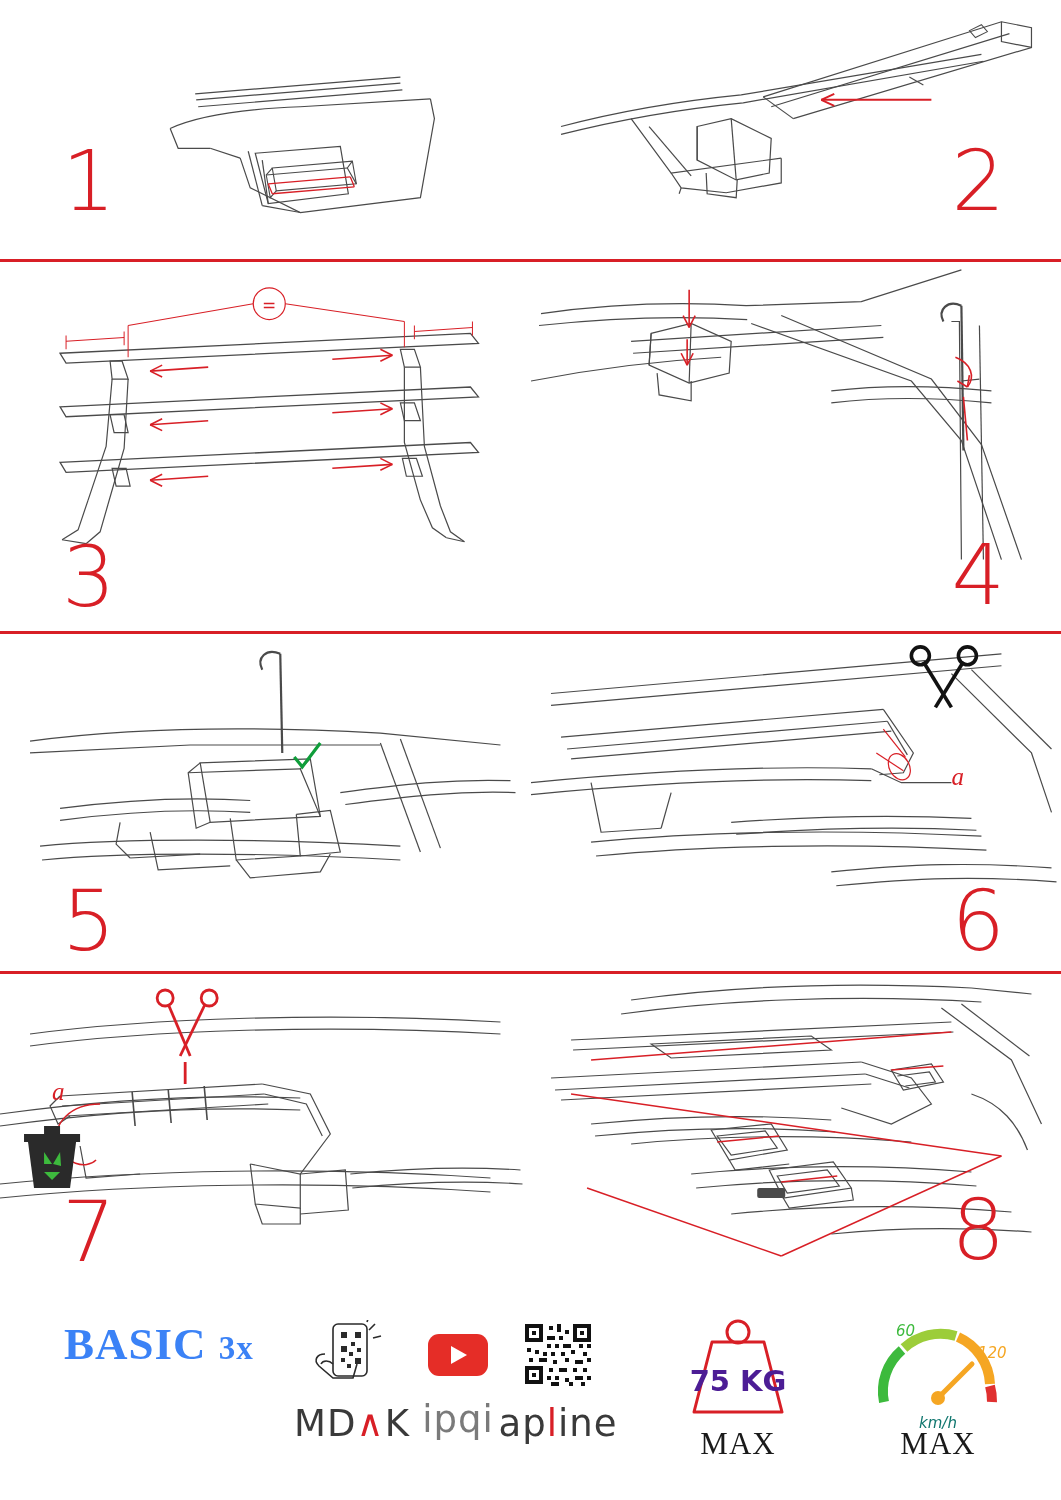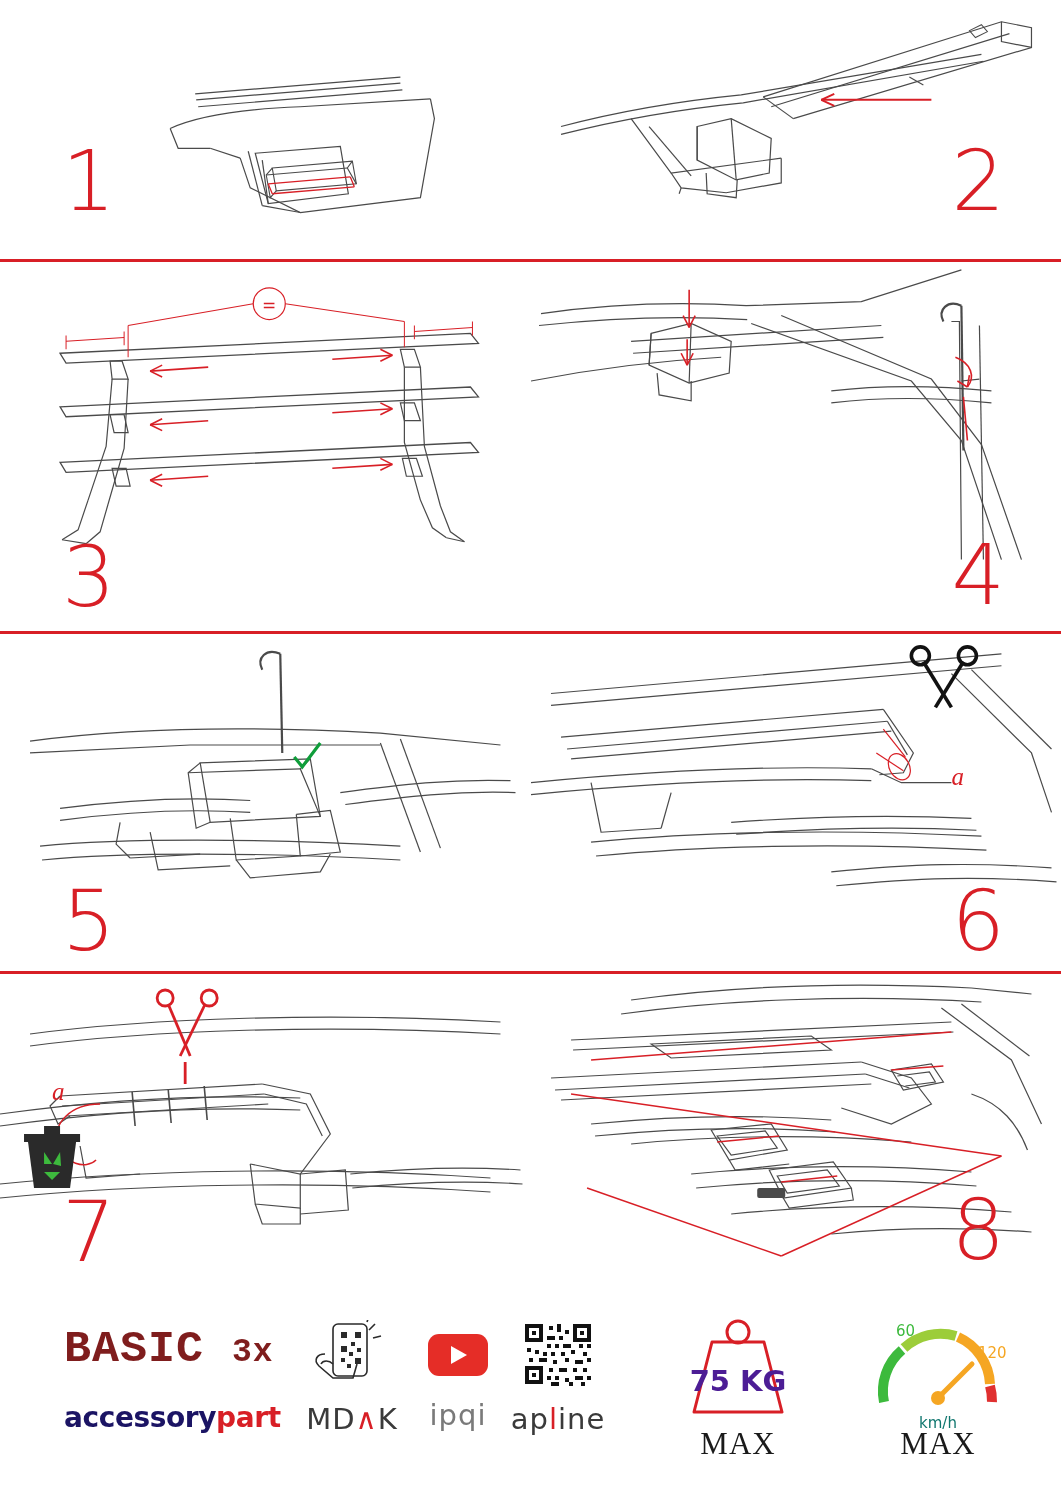--- a/index.html
+++ b/index.html
@@ -77,26 +77,26 @@
     height: 210px;
   }
 
   .brand-block {
     position: absolute;
     left: 64px;
     top: 28px;
     width: 230px;
   }
   .brand-basic {
-    font-family: Liberation Mono, monospace;
+    font-family: Liberation Serif, serif;
     font-weight: bold;
     font-size: 45px;
     letter-spacing: 1px;
-    color: #7f1d1d;
-    line-height: 64px;
+    color: #3b82f6;
+    line-height: 52px;
     white-space: nowrap;
   }
   .brand-basic .x {
     font-size: 33px;
     font-weight: bold;
   }
   .brand-accessory {
     margin-top: 16px;
     font-family: "DejaVu Sans", sans-serif;
     font-weight: bold;
@@ -106,21 +106,21 @@
     white-space: nowrap;
   }
   .brand-accessory .part { color: #d81f26; }
 
   .logo-item {
     position: absolute;
     text-align: center;
   }
   .logo-cap {
     font-family: "DejaVu Sans", sans-serif;
-    font-size: 29px;
+    font-size: 37px;
     letter-spacing: 1px;
     color: #3a3a3a;
     margin-top: 8px;
     white-space: nowrap;
   }
   .logo-cap .accent { color: #d81f26; }
   .logo-cap.gray { color: #7a7a7a; }
 
   .lg-mdak { left: 292px; top: 30px; width: 120px; }
   .lg-ipqi { left: 398px; top: 30px; width: 120px; }
@@ -554,23 +554,20 @@
       </div>
     </div>
   </div>
 
   <div class="footer">
 
     <div class="brand-block">
       <div class="brand-basic">
         <span>BASIC</span>
         <span class="x">3x</span>
-      </div>
-      <div class="brand-accessory">
-        <span>accessory</span><span class="part">part</span>
       </div>
     </div>
 
     <div class="logo-item lg-mdak">
       <svg width="90" height="70" viewBox="0 0 90 70">
         <g fill="none" stroke="#2a2a2a" stroke-width="1.6">
           <rect x="26" y="4" width="34" height="52" rx="5"></rect>
           <path d="M18 34 C10 34 6 40 12 46 L26 58 L46 58 L50 44"></path>
           <path d="M26 44 C22 40 16 40 14 44"></path>
           <path d="M62 10 L68 4"></path>
@@ -663,21 +660,21 @@
             <path d="M54 36 L106 36 L124 106 L36 106 Z" stroke-linejoin="round"></path>
             <circle cx="80" cy="26" r="11"></circle>
           </g>
         </svg>
         <div class="kgtext">75 KG</div>
       </div>
       <div class="max-cap">MAX</div>
     </div>
 
     <div class="max-block max-speed">
-      <div style="position:relative;height:120px;">
+      <div style="position:relative;height:120px;font-style:italic;">
         <svg width="160" height="120" viewBox="0 0 160 120">
           <g fill="none" stroke-width="10" stroke-linecap="butt">
             <path d="M26 96 A54 54 0 0 1 44 44" stroke="#3dba3d"></path>
             <path d="M46 42 A54 54 0 0 1 98 30" stroke="#9ccd3a"></path>
             <path d="M100 31 A54 54 0 0 1 132 78" stroke="#f5a623"></path>
             <path d="M132 80 A54 54 0 0 1 134 96" stroke="#e03030"></path>
           </g>
           <g fill="none" stroke="#f5a623" stroke-width="5" stroke-linecap="round">
             <path d="M80 92 L114 58"></path>
           </g>

